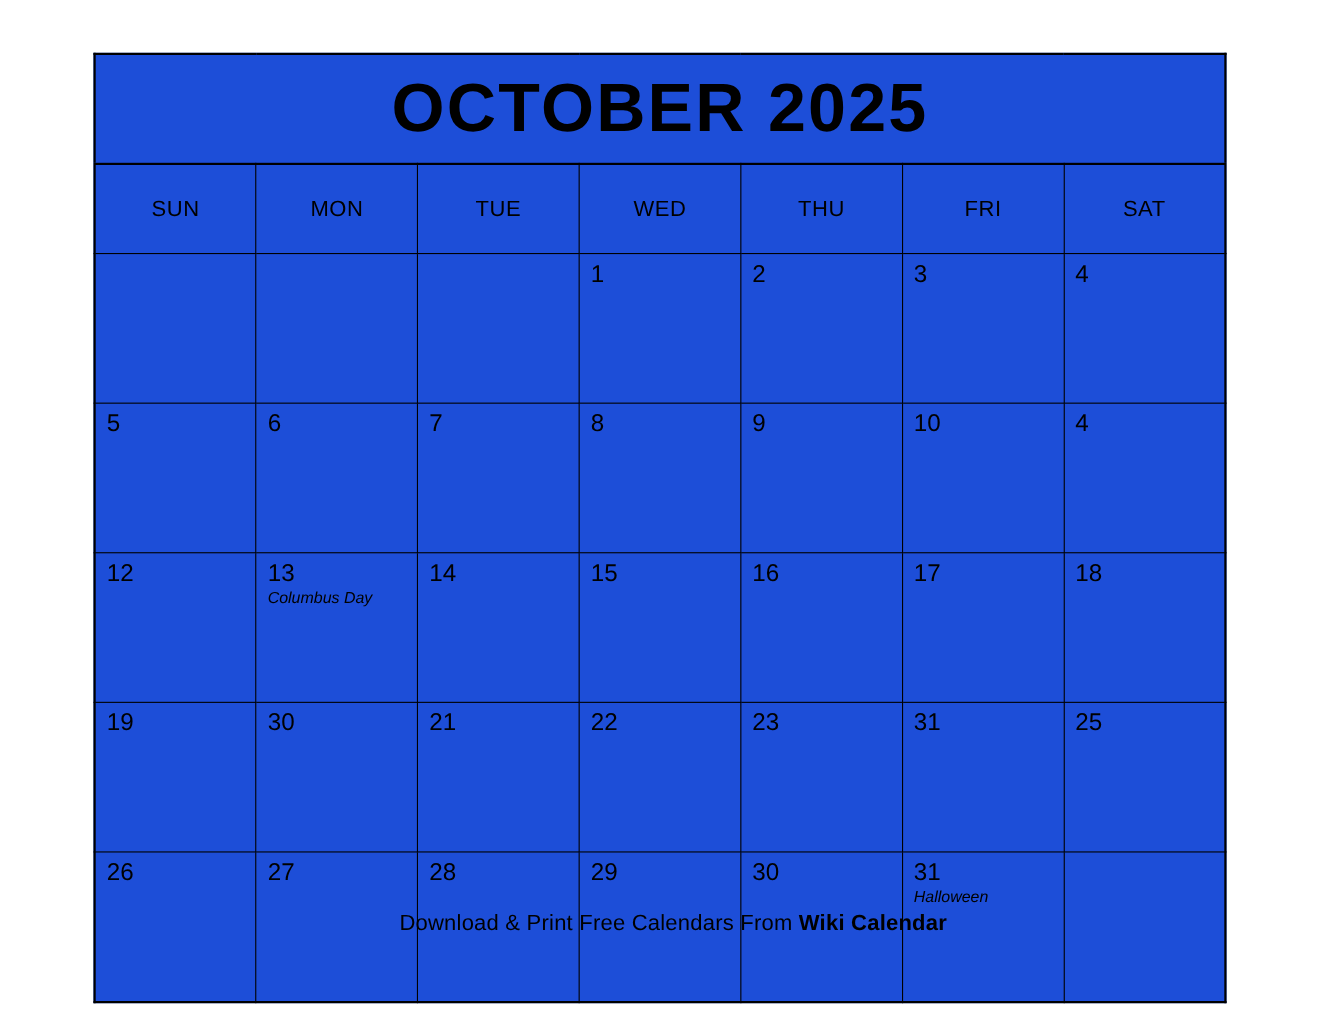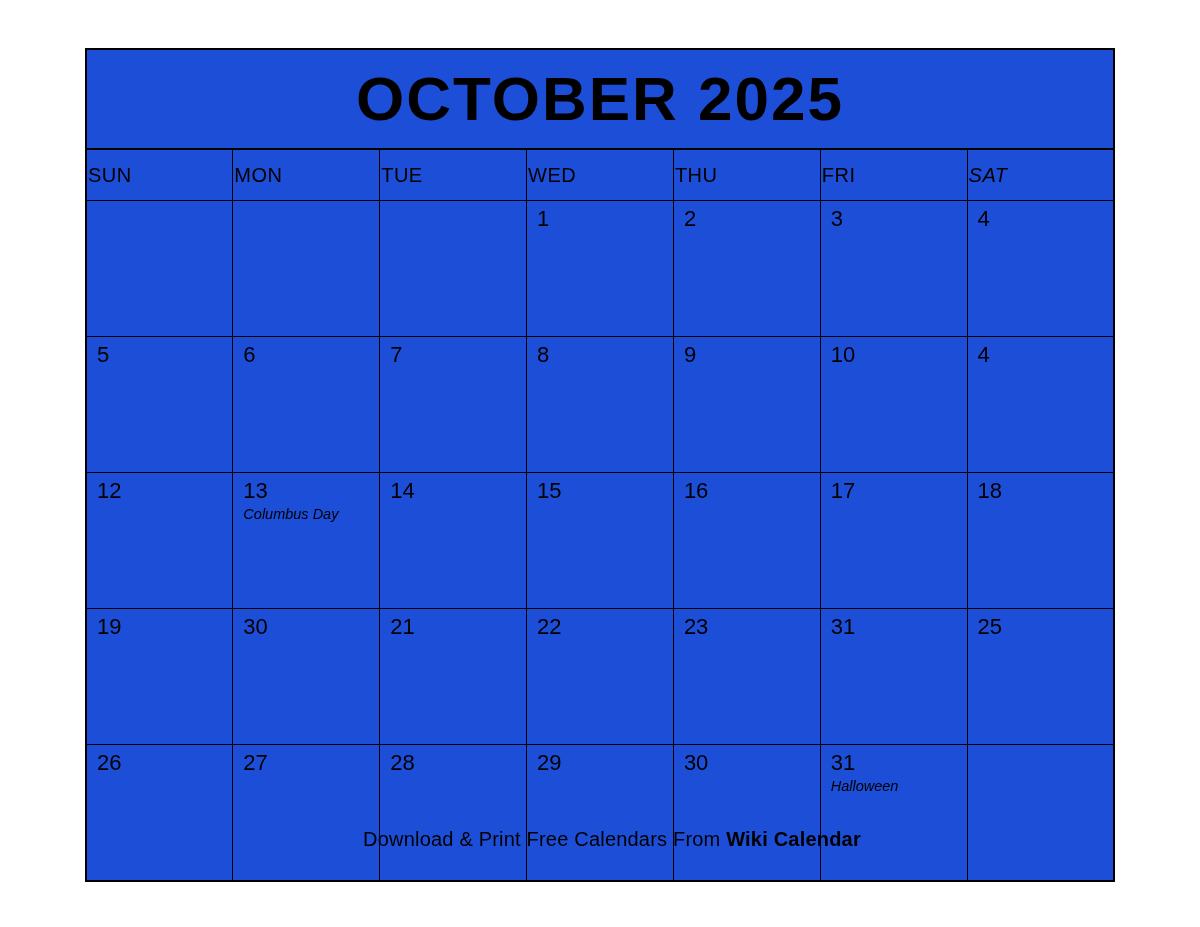--- a/index.html
+++ b/index.html
@@ -51,27 +51,28 @@
     font-weight: bold;
     letter-spacing: 2px;
     line-height: 1;
     white-space: nowrap;
   }
 
   .dow-cell {
     border: 1px solid #000000;
     border-top: none;
     height: 48px;
+    text-align: center;
     vertical-align: middle;
     font-size: 20px;
     letter-spacing: 0.5px;
-    padding: 1px;
+    padding: 16px;
   }
   .dow-cell.first { border-left: none; }
-  .dow-cell.last { border-right: none; font-style: italic; }
+  .dow-cell.last { border-right: none; }
 
   .day-cell {
     border: 1px solid #000000;
     height: 125px;
     vertical-align: top;
     padding: 6px 8px 4px 10px;
     position: relative;
   }
   .day-cell.first { border-left: none; }
   .day-cell.last { border-right: none; }

